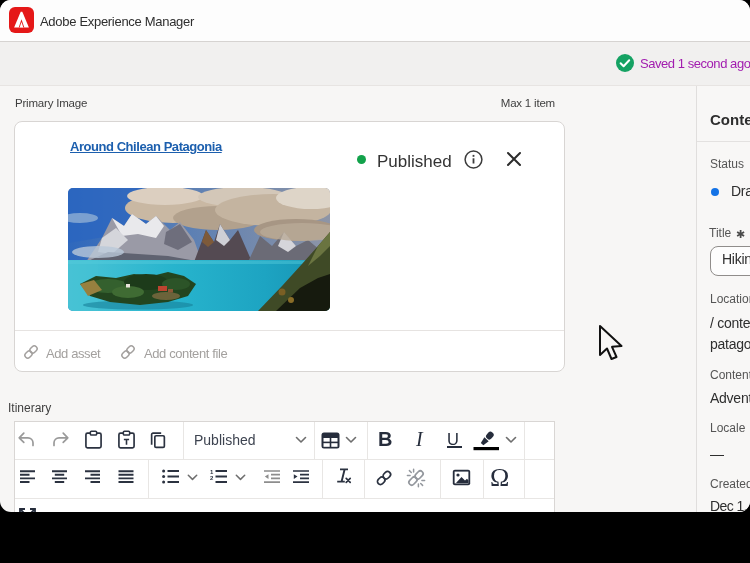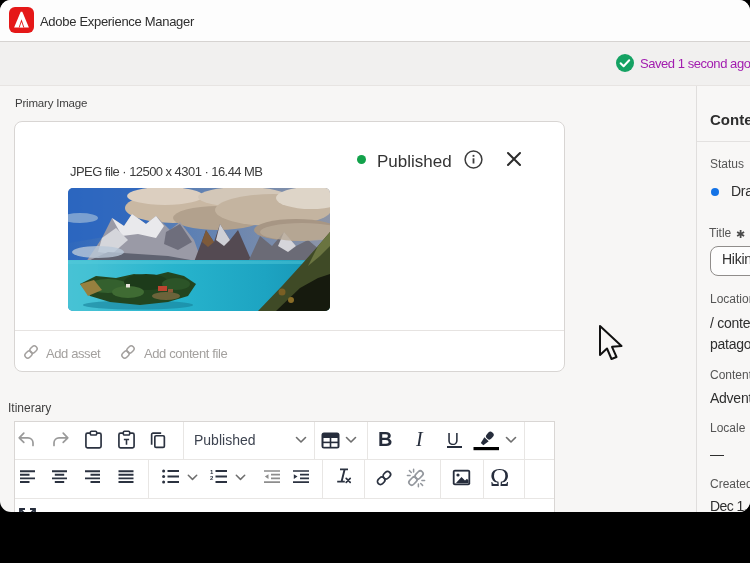--- a/index.html
+++ b/index.html
@@ -78,23 +78,24 @@
   <div class="abs lbl" style="left:710px; top:368px;">Content</div>
   <div class="abs val" style="left:710px; top:390px;">Adventures</div>
   <div class="abs lbl" style="left:710px; top:421px;">Locale</div>
   <div class="abs val" style="left:710px; top:446px;">—</div>
   <div class="abs lbl" style="left:710px; top:477px;">Created</div>
   <div class="abs val" style="left:710px; top:498px; letter-spacing:-0.6px;">Dec 1, 2023</div>
   <div class="abs lbl" style="left:710px; top:533px;">Last modified</div>
   <div class="abs val" style="left:710px; top:551.5px; letter-spacing:-0.6px;">Dec 1, 2023</div>
 
   <div class="abs" style="left:7px; top:97px; font-size:11.5px; letter-spacing:-0.2px; color:#3f3f3f;margin-left:8px;">Primary Image</div>
+  <div class="abs" style="top:97px; left:0; width:555px; text-align:right; font-size:11.5px; letter-spacing:-0.2px; color:#3f3f3f;">Max 1 item</div>
 
   <div id="card" class="abs"></div>
-  <div id="asset-meta" class="abs">JPEG file · 12500 x 4301 · 16.44 MB</div>
+  <div id="asset-link" class="abs">Around Chilean Patagonia</div>
   <div id="pub-dot" class="abs"></div>
   <div id="pub-text" class="abs">Published</div>
 
   <svg class="abs" style="left:464px; top:150px;" width="19" height="19" viewBox="0 0 19 19">
     <circle cx="9.5" cy="9.5" r="8.4" fill="none" stroke="#3c3c3c" stroke-width="1.5"></circle>
     <rect x="8.6" y="8.3" width="1.8" height="5.2" fill="#3c3c3c"></rect>
     <rect x="8.6" y="4.9" width="1.8" height="1.9" fill="#3c3c3c"></rect>
   </svg>
 
   <svg class="abs" style="left:506px; top:151px;" width="16" height="16" viewBox="0 0 16 16">

